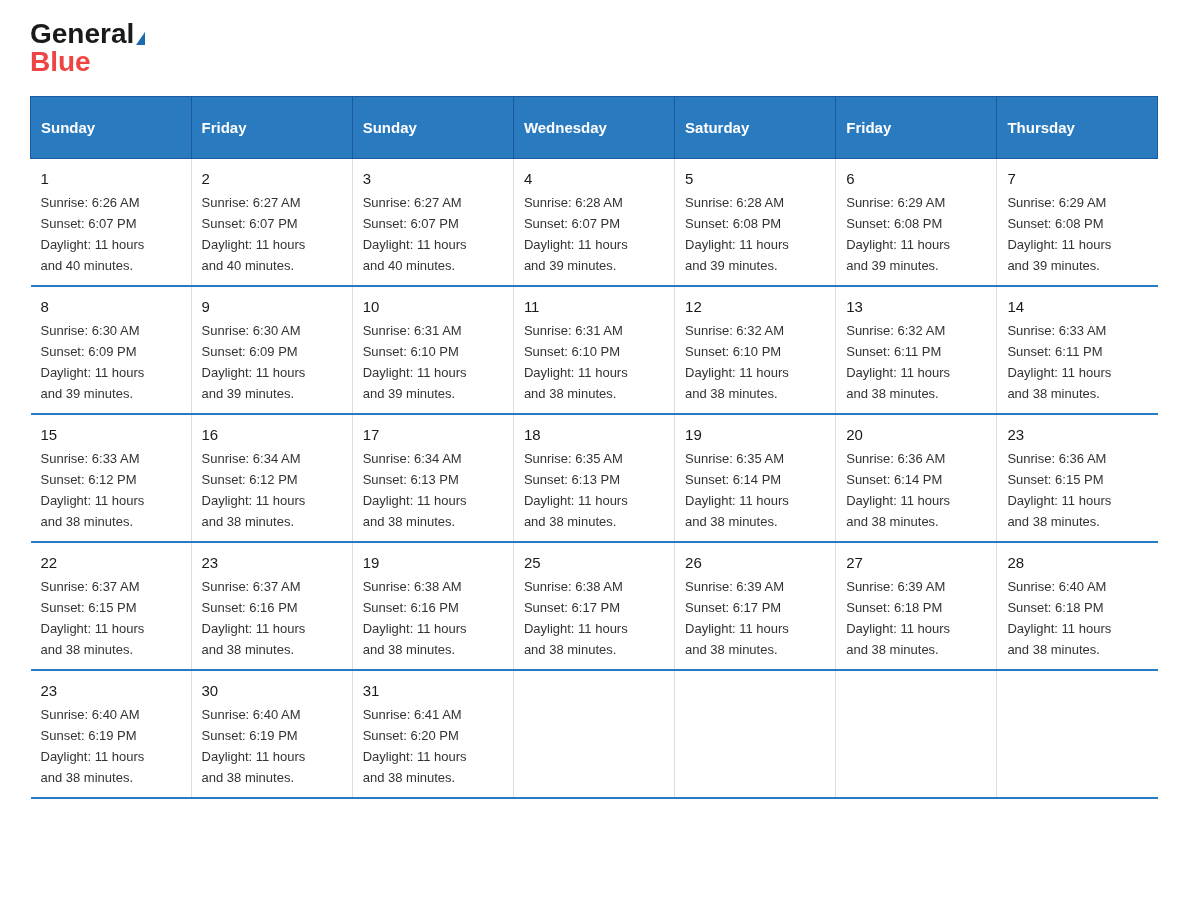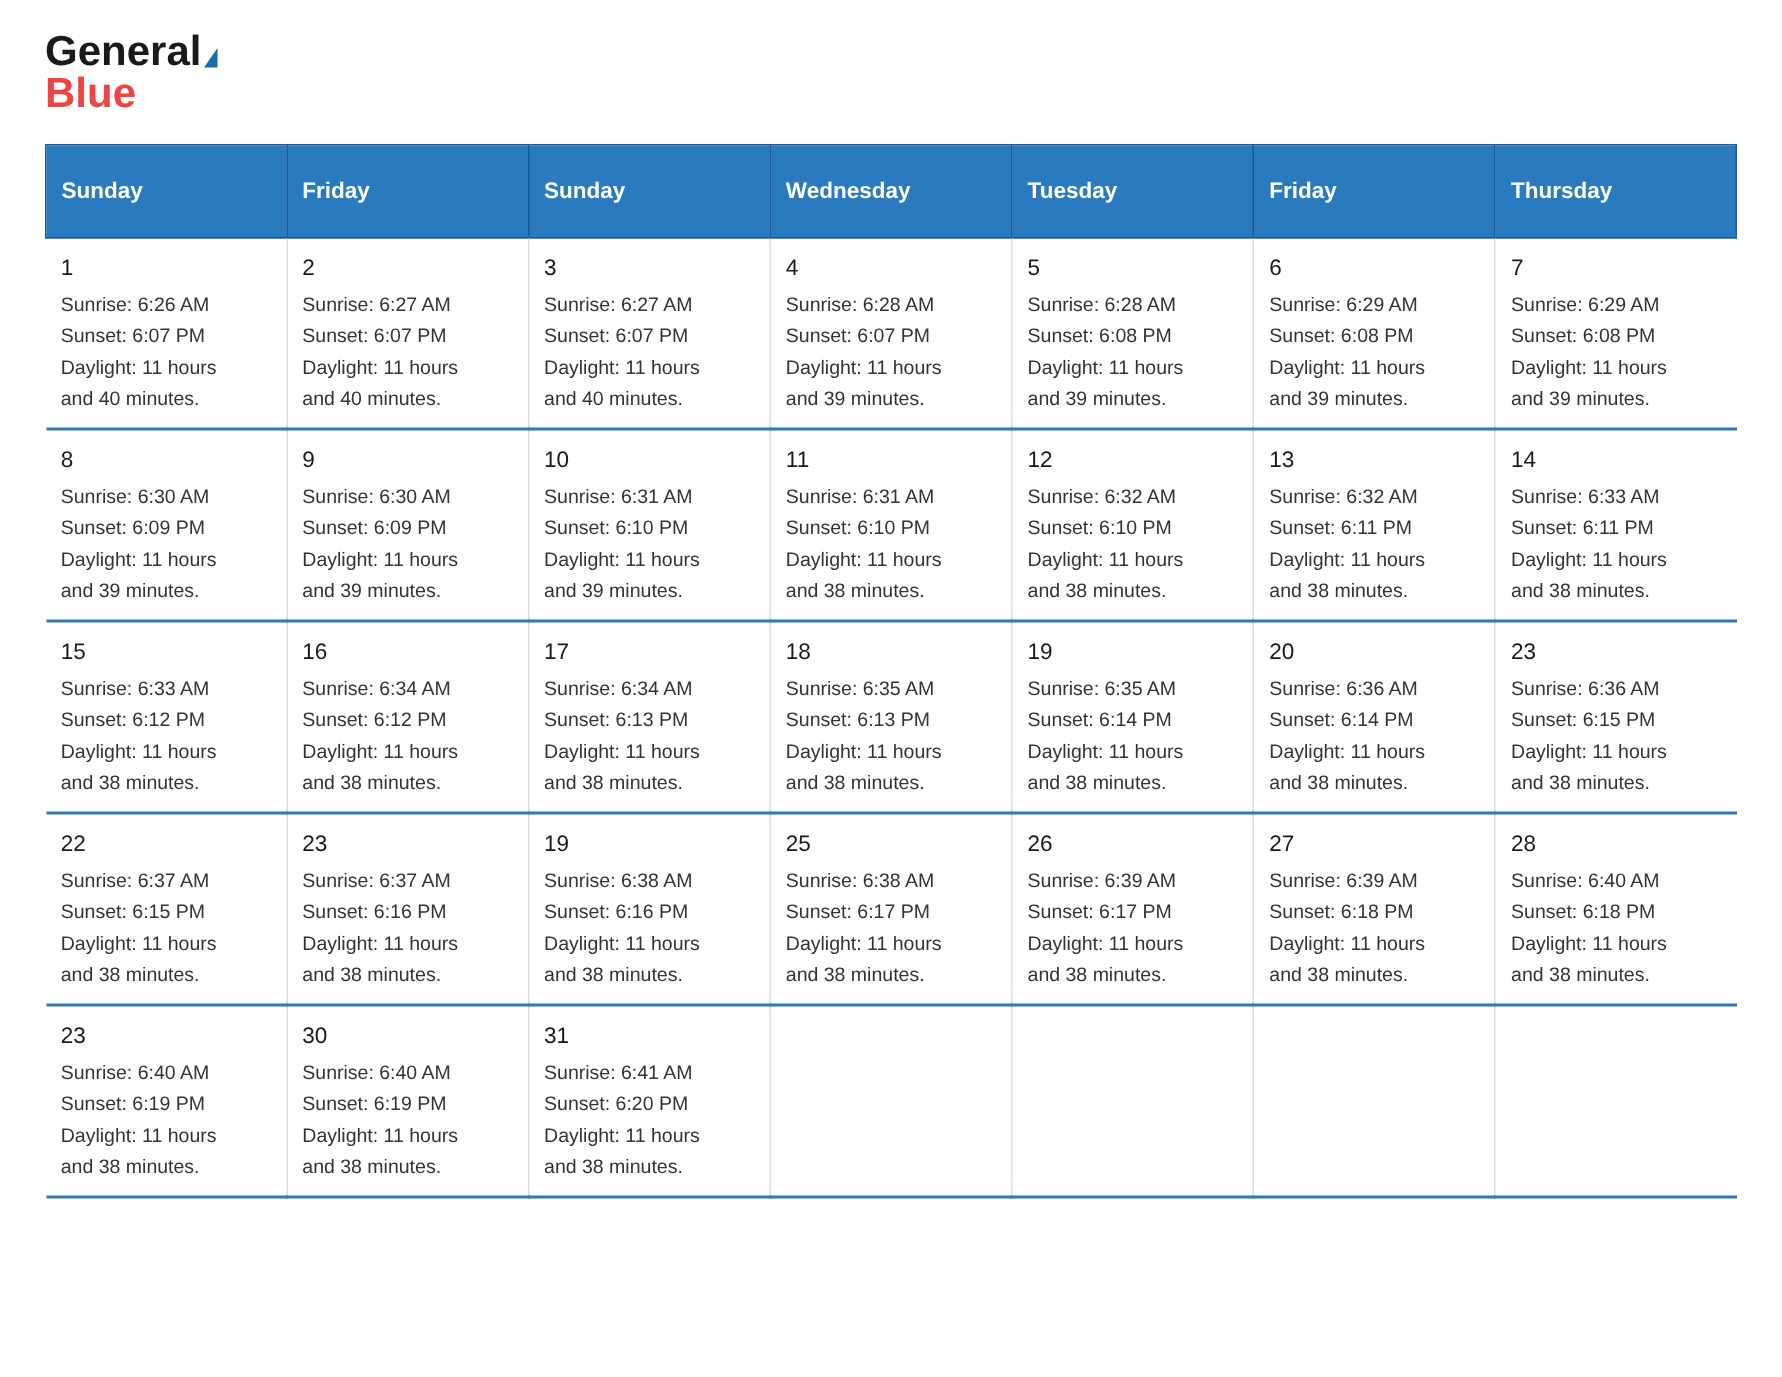--- a/index.html
+++ b/index.html
@@ -98,21 +98,21 @@
   </div>
 </div>
 
 <table>
   <thead>
     <tr>
     <th>Sunday</th>
         <th>Friday</th>
         <th>Sunday</th>
         <th>Wednesday</th>
-        <th>Tuesday</th>
+        <th>Saturday</th>
         <th>Friday</th>
         <th>Thursday</th>
       </tr>
   </thead>
   <tbody id="calendar-body">
   <tr>
         <td><span class="day-number">1</span>
 <span class="day-info">Sunrise: 6:26 AM<br>Sunset: 6:07 PM<br>Daylight: 11 hours<br>and 40 minutes.</span></td>
         <td><span class="day-number">2</span>
 <span class="day-info">Sunrise: 6:27 AM<br>Sunset: 6:07 PM<br>Daylight: 11 hours<br>and 40 minutes.</span></td>

